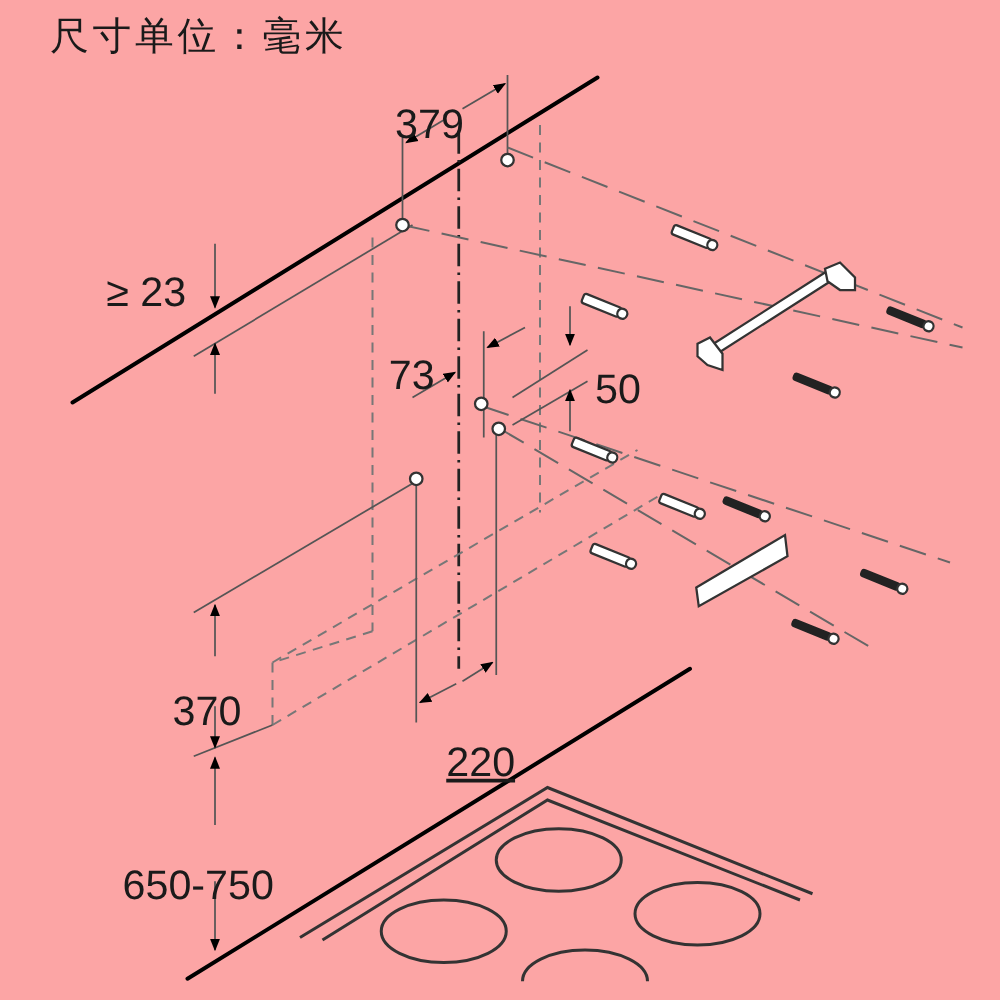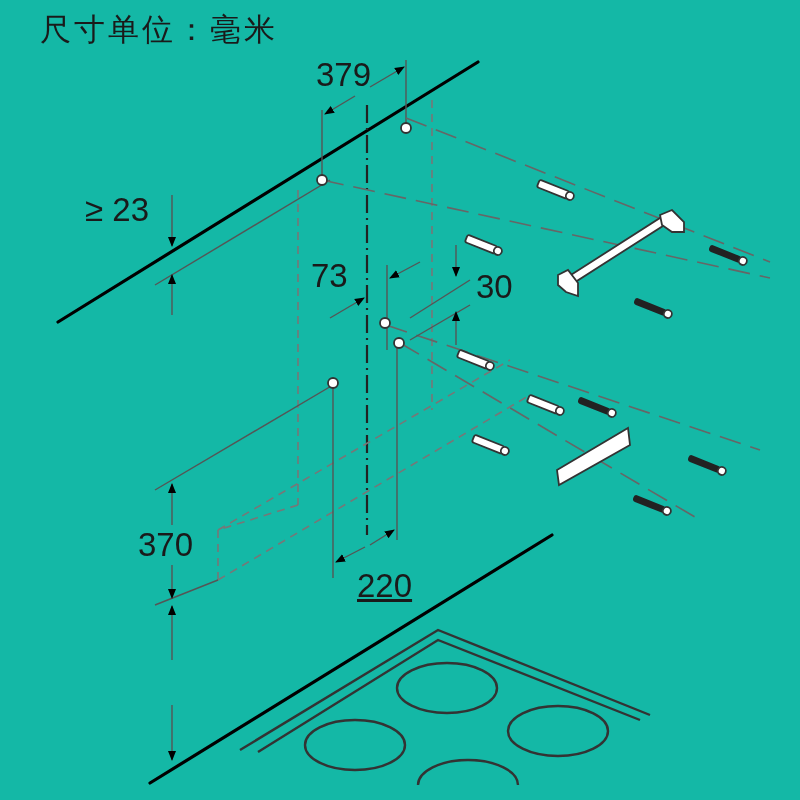--- a/index.html
+++ b/index.html
@@ -1,20 +1,20 @@
 <!DOCTYPE html>
 <html><head>
   <meta charset="utf-8">
   <style>
     html, body { margin: 0; padding: 0; background: #ffffff; }
-    #stage { position: relative; width: 800px; height: 800px; overflow: hidden; background: #14b8a6; }
+    #stage { position: relative; width: 800px; height: 800px; overflow: hidden; background: #fca5a5; }
     svg { position: absolute; left: 0; top: 0; }
     .lbl { position: absolute; font-family: "Liberation Sans", "DejaVu Sans", sans-serif; color: #1a1a1a; white-space: nowrap; line-height: 1; }
     .title { left: 40px; top: 14px; font-size: 31px; letter-spacing: 3px; font-family: "DejaVu Sans", sans-serif; }
-    .dim { font-size: 33px; }
+    .dim { font-size: 33px; margin-top: 24px; }
     .wall { stroke: #000; stroke-width: 3.2; fill: none; stroke-linecap: round; }
     .thin { stroke: #555; stroke-width: 1.4; fill: none; }
     .dash { stroke: #777; stroke-width: 1.6; fill: none; stroke-dasharray: 8 6; }
     .longdash { stroke: #666; stroke-width: 1.6; fill: none; stroke-dasharray: 22 10; }
     .center { stroke: #222; stroke-width: 2.2; fill: none; stroke-dasharray: 18 5 2 5; }
     .part { stroke: #333; stroke-width: 1.8; fill: #fff; }
     .hob { stroke: #333; stroke-width: 2.4; fill: none; }
     .arr { fill: #000; }
   </style>
 </head>
@@ -148,17 +148,18 @@
       <ellipse class="hob" cx="447" cy="688" rx="50" ry="25"></ellipse>
       <ellipse class="hob" cx="355" cy="745" rx="50" ry="25"></ellipse>
       <ellipse class="hob" cx="558" cy="731" rx="50" ry="25"></ellipse>
       <path class="hob" d="M418,785 A50,25 0 0 1 518,785"></path>
     </g>
   </svg>
 
   <div class="lbl dim" style="left:316px;top:58px;">379</div>
   <div class="lbl dim" style="left:85px;top:193px;">≥ 23</div>
   <div class="lbl dim" style="left:311px;top:259px;">73</div>
-  <div class="lbl dim" style="left:476px;top:270px;">30</div>
+  <div class="lbl dim" style="left:476px;top:270px;">50</div>
   <div class="lbl dim" style="left:138px;top:528px;">370</div>
   <div class="lbl dim" style="left:357px;top:569px;text-decoration:underline;">220</div>
+  <div class="lbl dim" style="left:98px;top:667px;">650-750</div>
 
 </div>
 
 </body></html>

